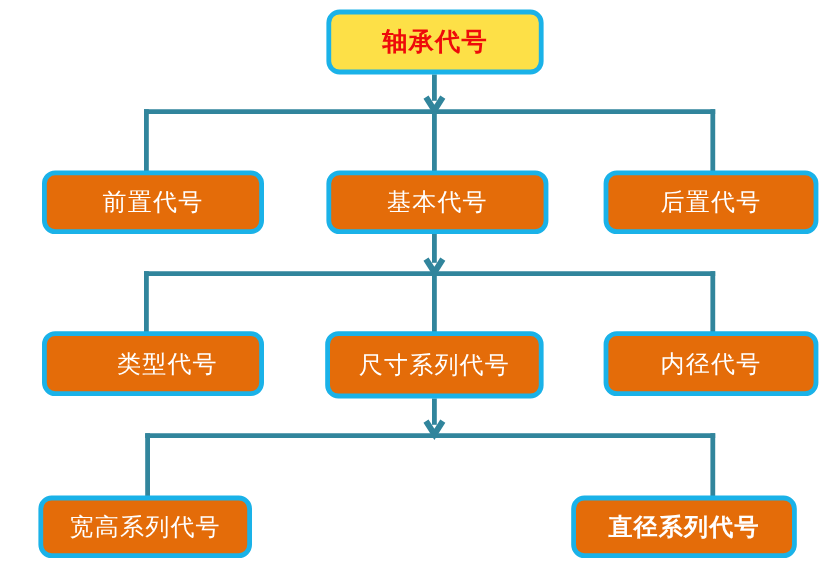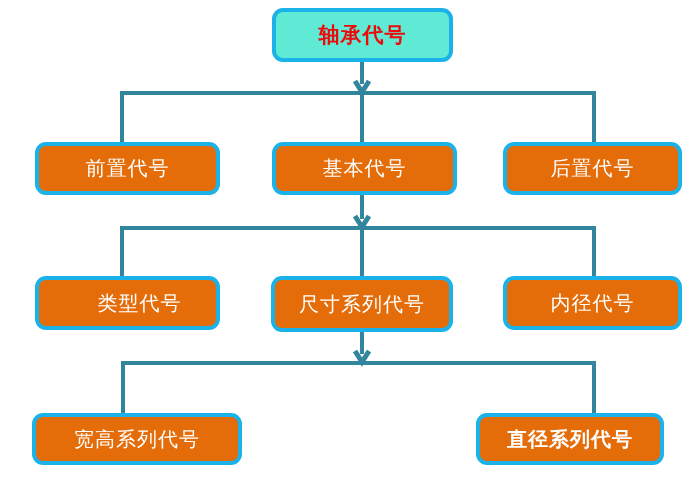--- a/index.html
+++ b/index.html
@@ -32,21 +32,21 @@
     justify-content: center;
     background: #e46c09;
     border: 4px solid #1ab2e8;
     border-radius: 11px;
     color: #ffffff;
     font-size: 20px;
     letter-spacing: 1px;
     text-align: center;
   }
   .node.root {
-    background: #5eead4;
+    background: #fde047;
     color: #ee0a0a;
     font-weight: bold;
     font-size: 21px;
   }
   .node.bold {
     font-weight: bold;
   }
   .node span { white-space: nowrap; }
 </style>
 </head>
@@ -96,20 +96,20 @@
   <div class="node" style="left:35px; top:276px; width:185px; height:54px;padding-left:24px;">
     <span>类型代号</span>
   </div>
   <div class="node" style="left:503px; top:276px; width:179px; height:54px;">
     <span>内径代号</span>
   </div>
   <div class="node" style="left:271px; top:276px; width:182px; height:56px;">
     <span>尺寸系列代号</span>
   </div>
 
-  <div class="node" style="left:32px; top:413px; width:210px; height:52px;font-family:Liberation Mono, monospace;">
+  <div class="node" style="left:32px; top:413px; width:178px; height:52px;font-family:Liberation Mono, monospace;">
     <span>宽高系列代号</span>
   </div>
   <div class="node bold" style="left:476px; top:413px; width:188px; height:52px;">
     <span>直径系列代号</span>
   </div>
 
 </div>
 
 </body></html>

